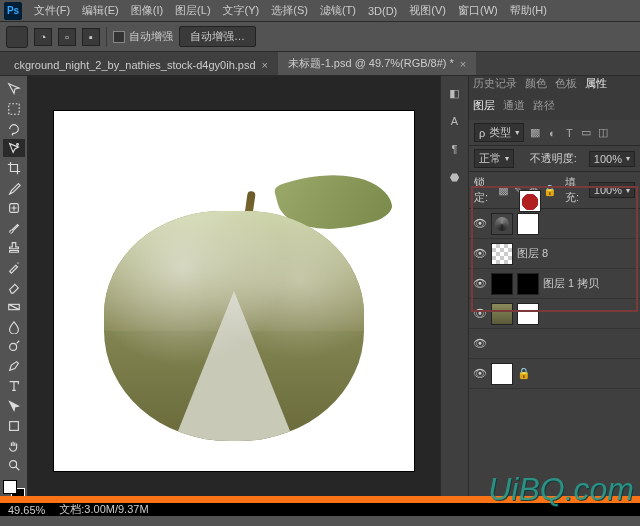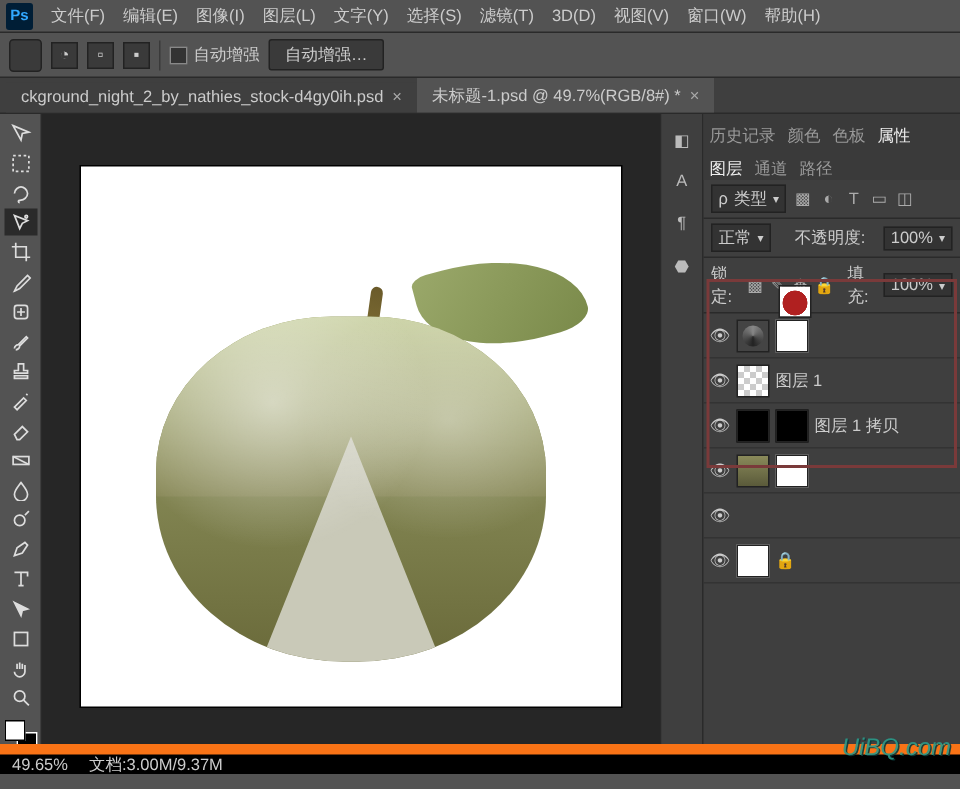--- a/index.html
+++ b/index.html
@@ -31,21 +31,21 @@
 .apple-body{width:260px;height:230px;border-radius:45% 45% 48% 48%;overflow:hidden;position:absolute;bottom:0;background:linear-gradient(#9aa06a,#6a6a3a)}
 .road{position:absolute;bottom:0;left:50%;transform:translateX(-50%);width:0;height:0;border-left:60px solid transparent;border-right:60px solid transparent;border-bottom:150px solid #c9c9b8}
 .trees{position:absolute;top:0;left:0;right:0;height:120px;background:linear-gradient(#cdd4a8,#8a8a5a)}
 .gloss{position:absolute;inset:0;border-radius:45% 45% 48% 48%;background:radial-gradient(ellipse at 30% 25%,rgba(255,255,255,.5),transparent 40%),radial-gradient(ellipse at 75% 30%,rgba(255,255,255,.35),transparent 35%)}
 .stem{position:absolute;top:10px;left:140px;width:8px;height:55px;background:linear-gradient(#6a5a2a,#8a7a3a);border-radius:4px;transform:rotate(8deg)}
 .leaf{position:absolute;top:-10px;left:175px;width:110px;height:60px;background:linear-gradient(135deg,#9aa86a,#7a8a4a);border-radius:10% 80% 20% 70%;transform:rotate(-15deg)}
 .right-col{width:200px;background:#3f3f3f;display:flex;border-left:1px solid #2a2a2a}
 .docked-icons{width:28px;background:#3f3f3f;display:flex;flex-direction:column;align-items:center;gap:10px;padding-top:8px;border-right:1px solid #2a2a2a}
 .docked-icons .di{width:18px;height:18px;color:#bbb;display:flex;align-items:center;justify-content:center}
 .panels{flex:1;display:flex;flex-direction:column}
-.panel-tabs{display:flex;background:#3a3a3a;height:22px;align-items:flex-end;padding:0 4px;gap:8px}
+.panel-tabs{display:flex;background:#3a3a3a;height:22px;align-items:flex-start;padding:0 4px;gap:8px}
 .panel-tabs .pt{color:#999}
 .panel-tabs .pt.active{color:#eee}
 .panel-body{background:#3f3f3f;padding:6px;color:#bbb;flex:0 0 auto}
 .panel-properties{height:126px;border-bottom:1px solid #2a2a2a}
 .panel-layers{flex:1;display:flex;flex-direction:column}
 .layer-row-head{display:flex;align-items:center;gap:4px;padding:3px 5px;border-bottom:1px solid #2a2a2a}
 .dd{background:#333;border:1px solid #222;padding:1px 4px;display:flex;align-items:center;gap:4px}
 .dd .caret{font-size:8px}
 .opacity-row{display:flex;align-items:center;justify-content:space-between;padding:3px 5px;border-bottom:1px solid #2a2a2a;gap:4px}
 .lock-row{display:flex;align-items:center;gap:4px;padding:3px 5px;border-bottom:1px solid #2a2a2a}
@@ -58,21 +58,21 @@
 .thumb.black{background:#000}
 .thumb.forest{background:linear-gradient(#8a8a5a,#5a5a3a)}
 .thumb.apple{background:radial-gradient(circle at 50% 55%,#b02020 55%,#fff 57%)}
 .thumb.adj{background:#444;position:relative}
 .thumb.adj::after{content:"";position:absolute;inset:3px;border-radius:50%;background:conic-gradient(#888,#222,#888)}
 .mask{width:22px;height:22px;background:#fff;border:1px solid #222}
 .mask.blk{background:#000}
 .lname{flex:1;white-space:nowrap;overflow:hidden}
 .highlight-box{position:absolute;border:2px solid #7a3a3a;pointer-events:none}
 .statusbar{position:absolute;bottom:10px;left:0;right:0;height:20px;background:#000000;display:flex;align-items:center;padding:0 8px;gap:14px;border-top:7px solid #f97316}
-.watermark{position:absolute;right:6px;bottom:18px;font-size:16px;font-style:italic;color:#2a9a8a;text-shadow:1px 1px #0a3a3a;pointer-events:none;opacity:.9}
+.watermark{position:absolute;right:6px;bottom:18px;font-size:32px;font-style:italic;color:#2a9a8a;text-shadow:1px 1px #0a3a3a;pointer-events:none;opacity:.9}
 .icon-row{display:flex;gap:3px}
 .mini{width:14px;height:14px;display:flex;align-items:center;justify-content:center;color:#aaa}
 </style>
 </head>
 <body>
 
 <div class="menubar">
   <div class="ps-logo">Ps</div>
   <div class="menu-item">文件(F)</div>
   <div class="menu-item">编辑(E)</div>
@@ -301,21 +301,21 @@
 
         <div class="layers-list">
           <div class="layer">
             <span class="eye">👁</span>
             <div class="thumb adj"></div>
             <div class="mask"></div>
           </div>
           <div class="layer">
             <span class="eye">👁</span>
             <div class="thumb checker"></div>
-            <span class="lname">图层 1</span>
+            <span class="lname">图层 8</span>
           </div>
           <div class="layer">
             <span class="eye">👁</span>
             <div class="thumb black"></div>
             <div class="mask blk"></div>
             <span class="lname">图层 1 拷贝</span>
           </div>
           <div class="layer">
             <span class="eye">👁</span>
             <div class="thumb forest"></div>

